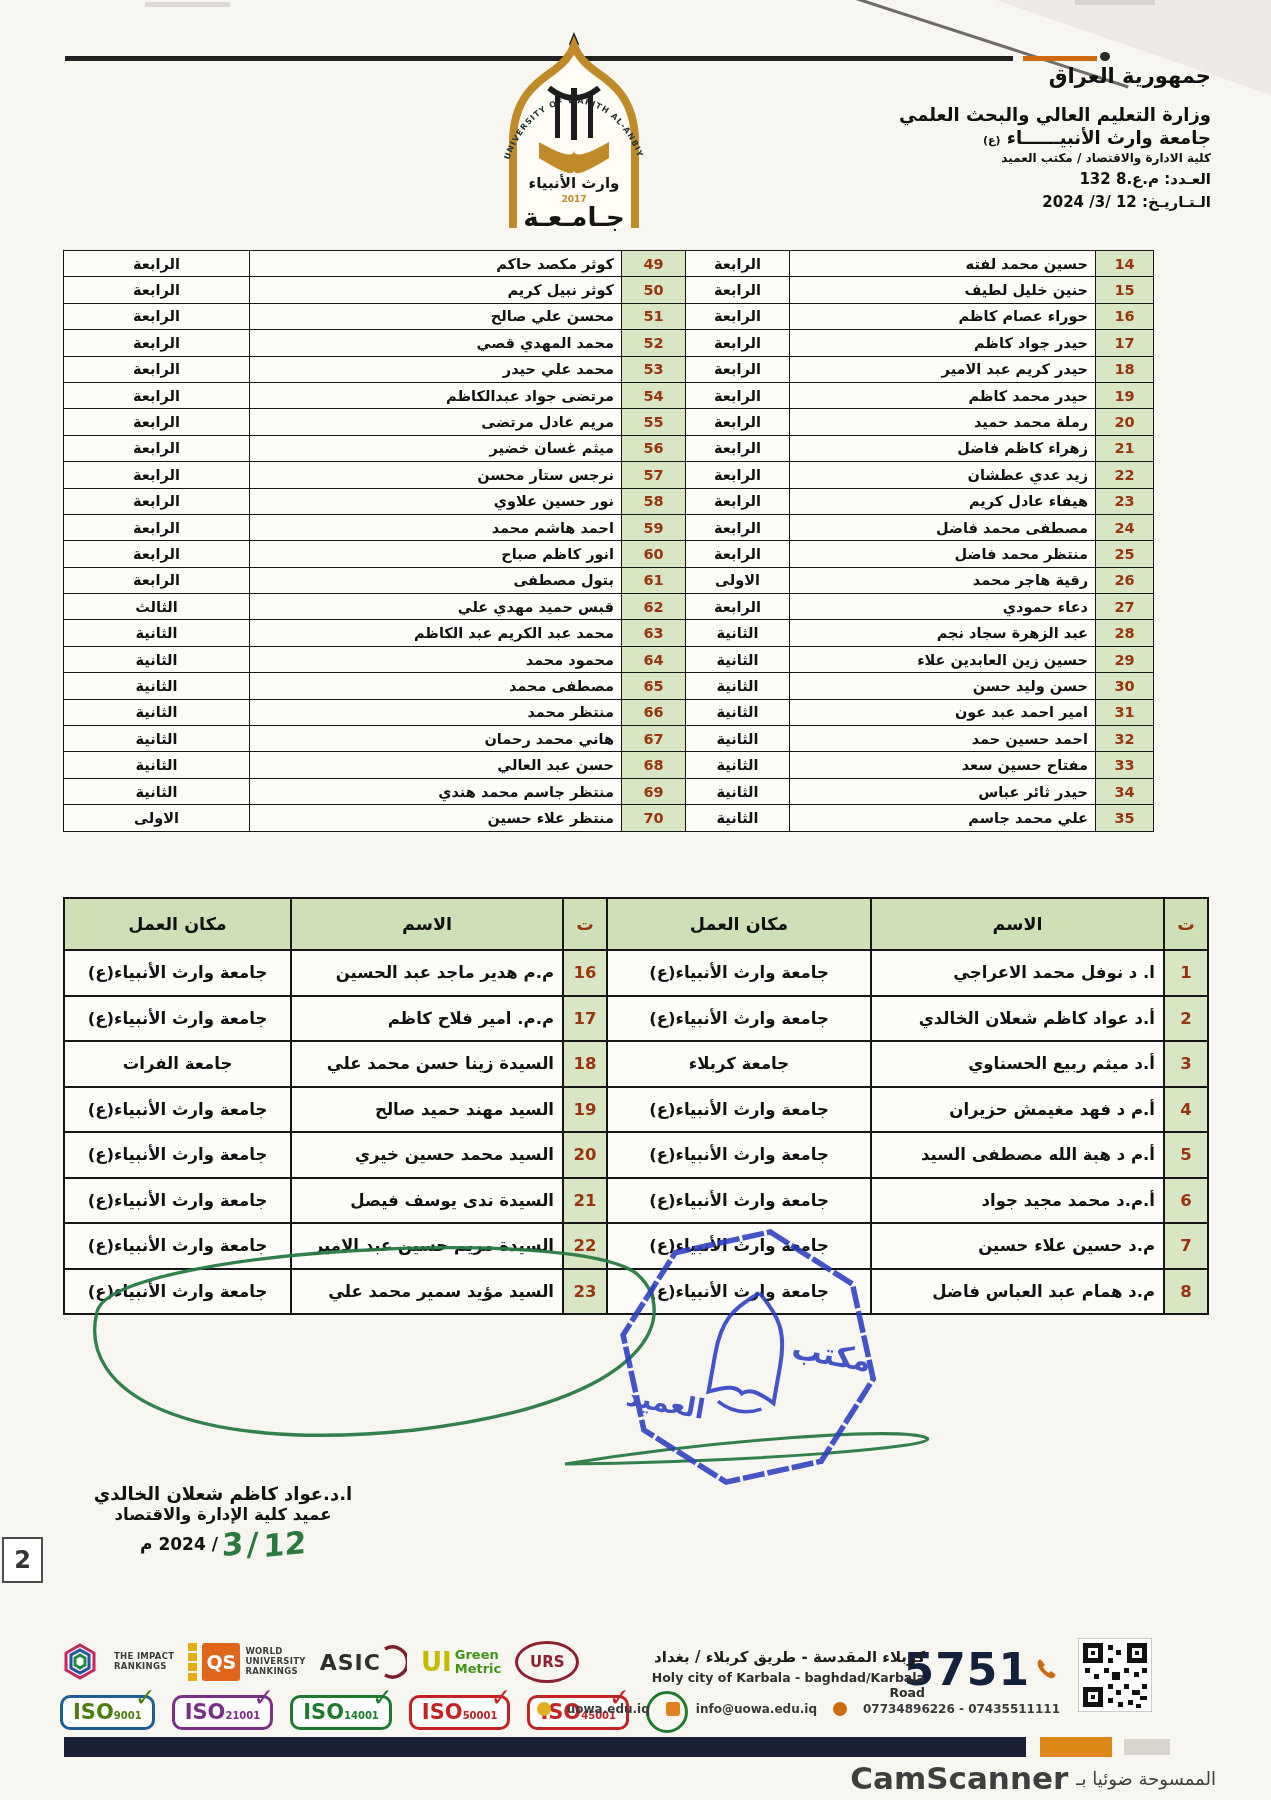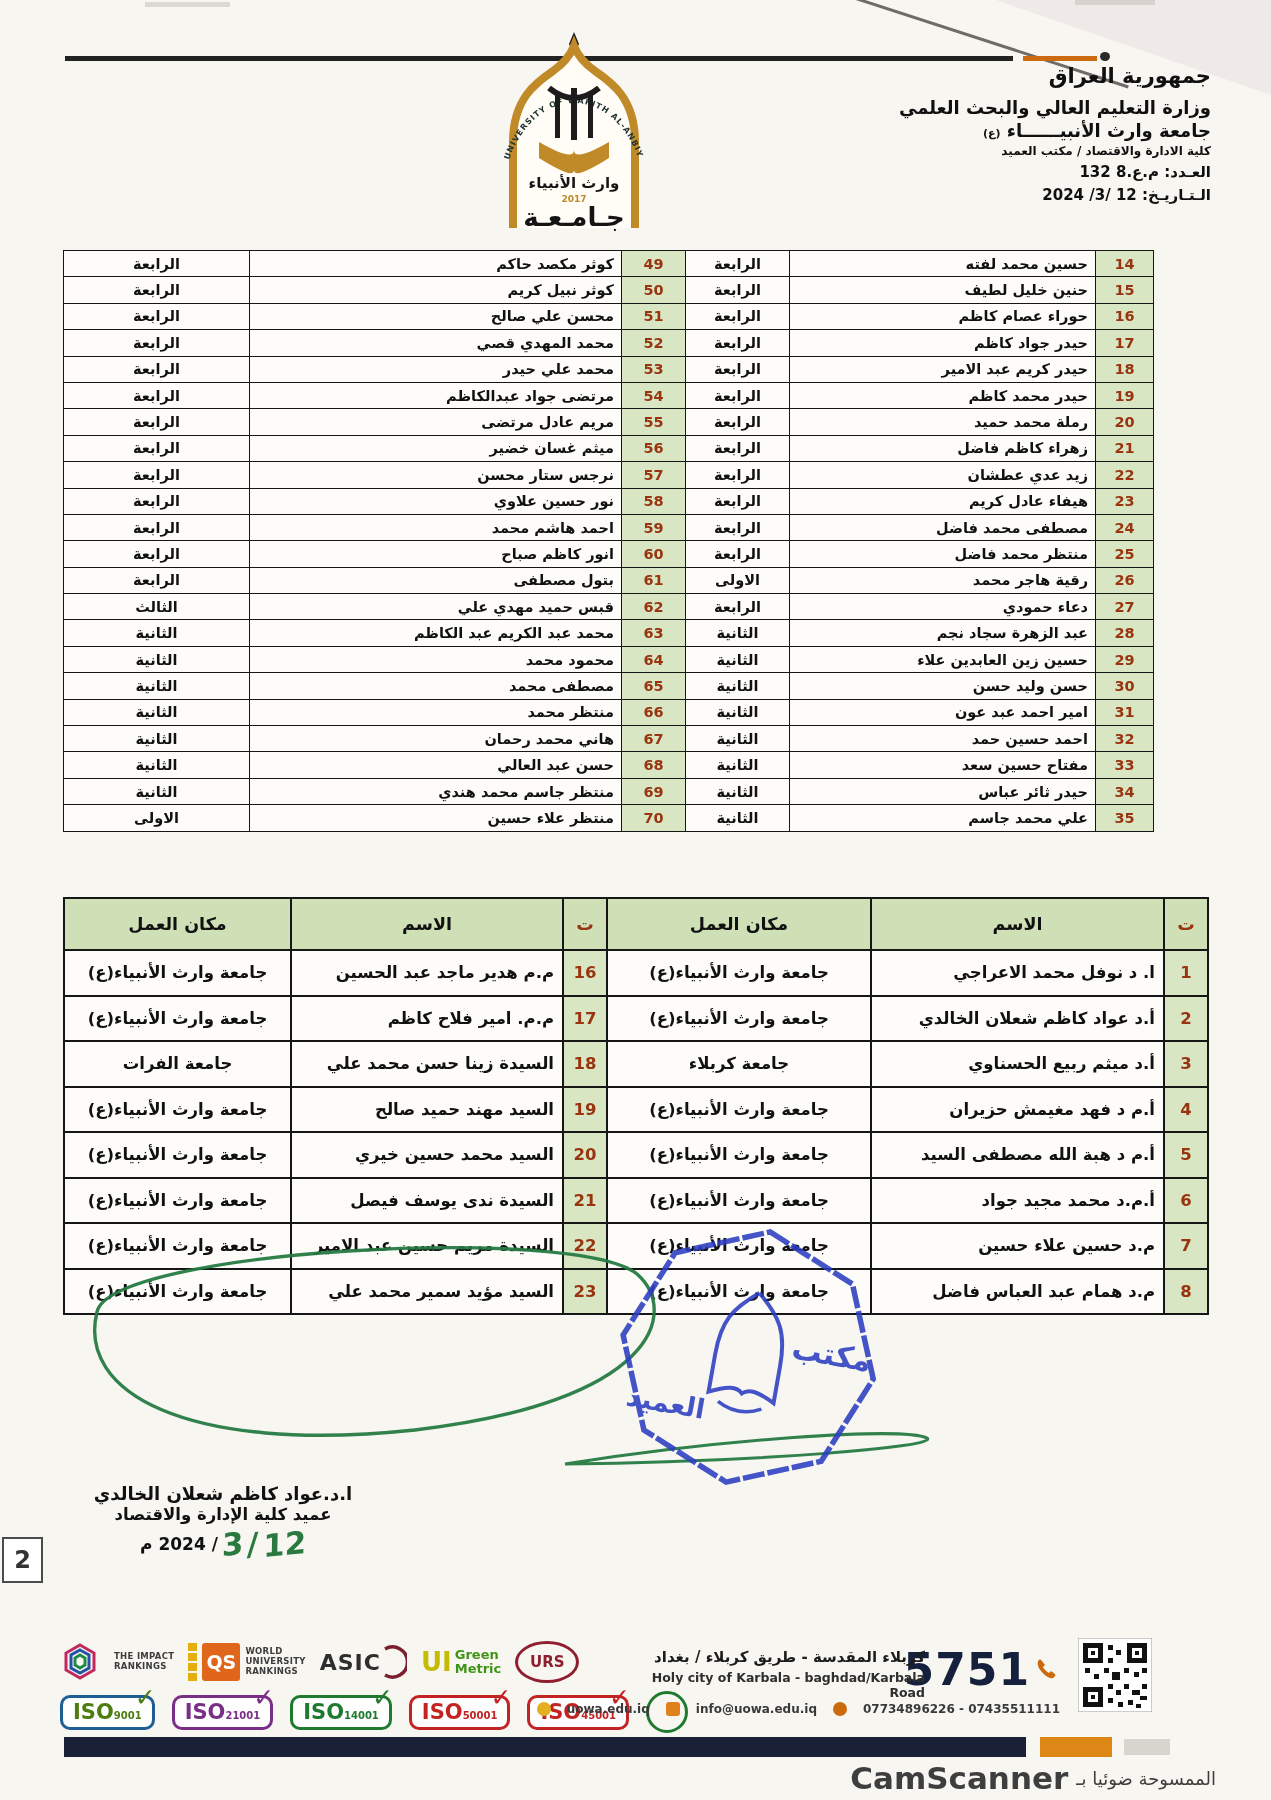--- a/index.html
+++ b/index.html
@@ -12,21 +12,21 @@
     transform:rotate(18deg);transform-origin:left top;}
   .smudge{position:absolute;background:#c9c5c0;opacity:.6;}
   .ink-dot{position:absolute;left:1100px;top:52px;width:10px;height:9px;border-radius:50%;background:#2a2a2a;}
   
   .rule-black{position:absolute;left:65px;top:56px;width:948px;height:5px;background:#222;}
   .rule-orange{position:absolute;left:1023px;top:56px;width:74px;height:5px;background:#cc6a10;}
   .hdr-left{position:absolute;left:65px;top:68px;font-size:16.5px;line-height:1.32;color:#1d1d1d;font-weight:bold;}
   .hdr-left .gap{height:12px;}
   .hdr-right{position:absolute;right:60px;top:64px;text-align:right;direction:rtl;color:#101010;}
   .hr1{font-size:21px;font-weight:bold;}
-  .hr2{font-size:18px;font-weight:bold;margin-top:9px;}
+  .hr2{font-size:18px;font-weight:bold;margin-top:16px;}
   .hr3{font-size:18px;font-weight:bold;margin-top:2px;}
   .hr3 .ws{font-size:11px;}
   .hr4{font-size:12px;font-weight:bold;margin-top:3px;}
   .hr5,.hr6{font-size:15px;font-weight:bold;margin-top:5px;}
   
   .logo{position:absolute;left:487px;top:30px;}
   
   table{border-collapse:collapse;table-layout:fixed;position:absolute;background:#fdfcf9;}
   #table1{left:63px;top:250px;width:1090px;}
   #table1 td{border:1.7px solid #161616;height:25.4px;padding:0 7px;overflow:hidden;white-space:nowrap;

